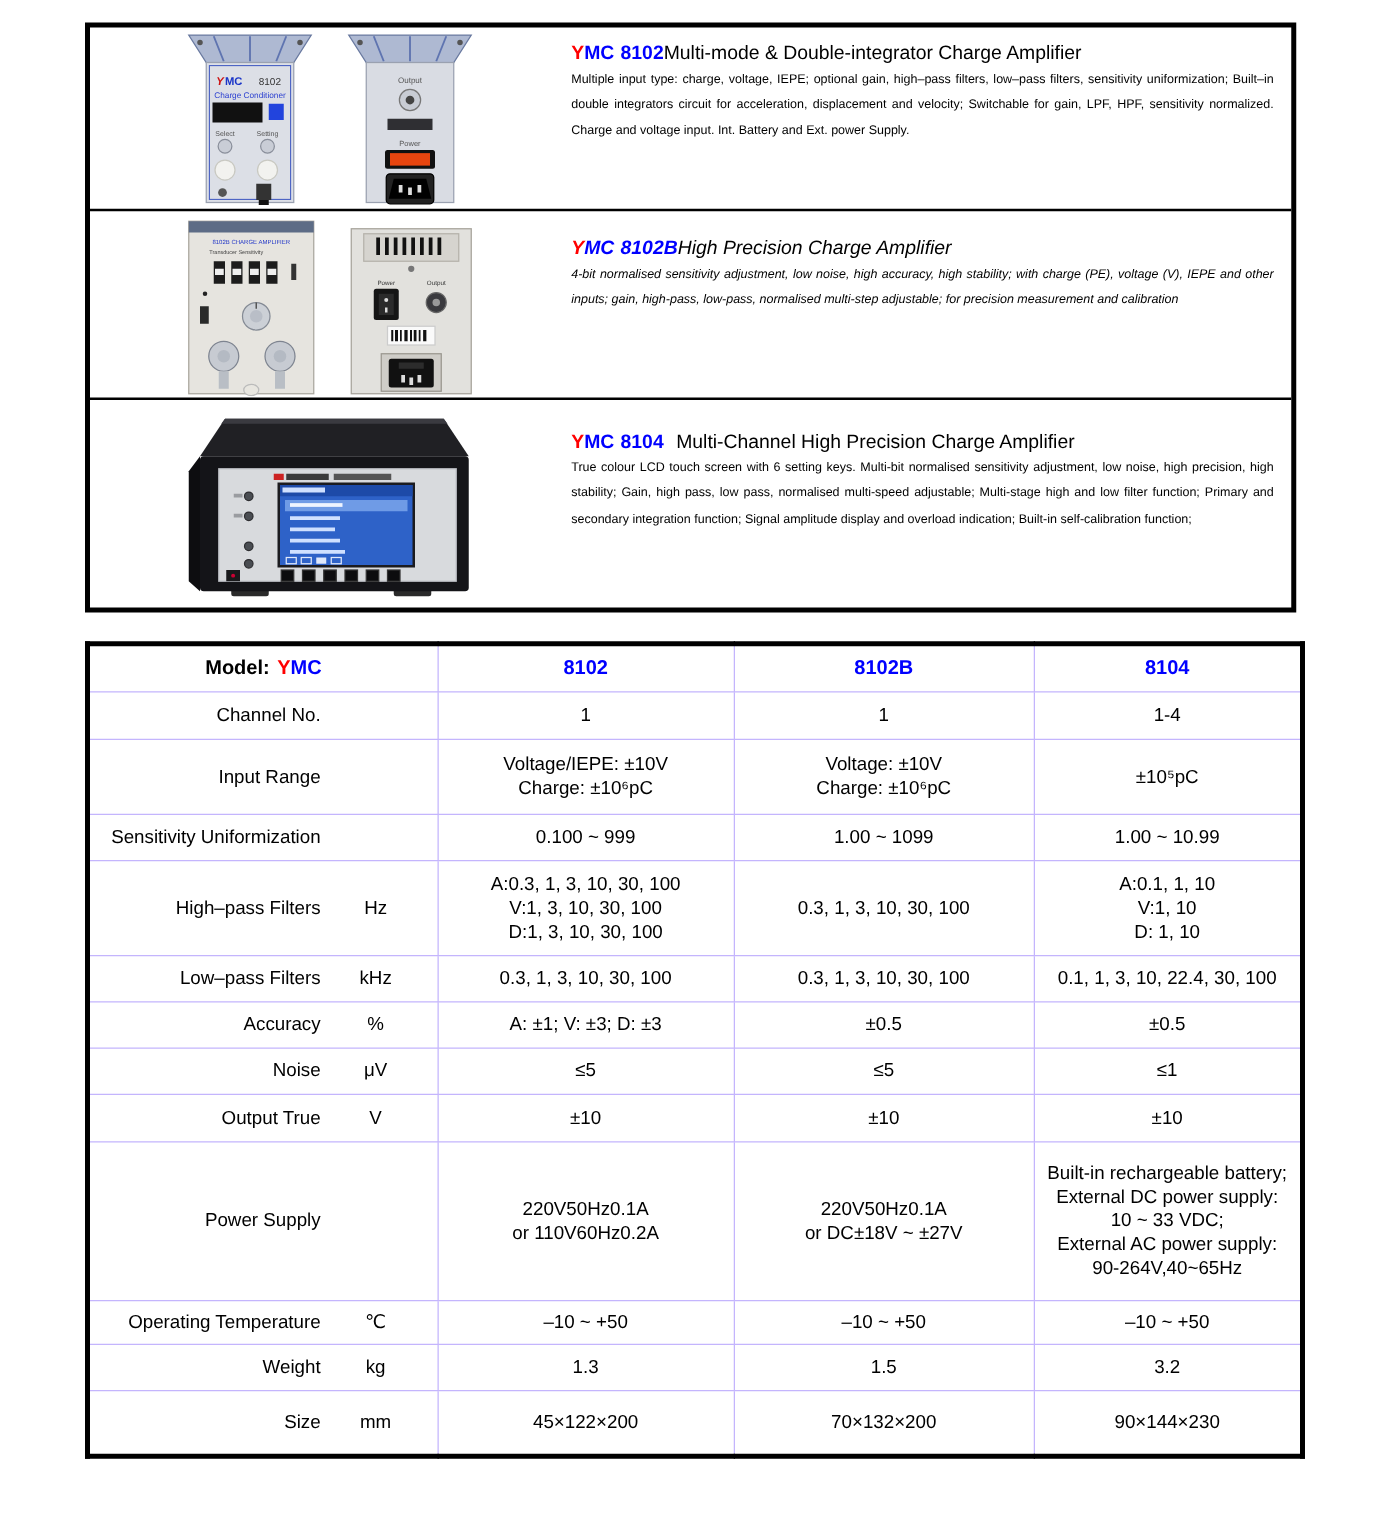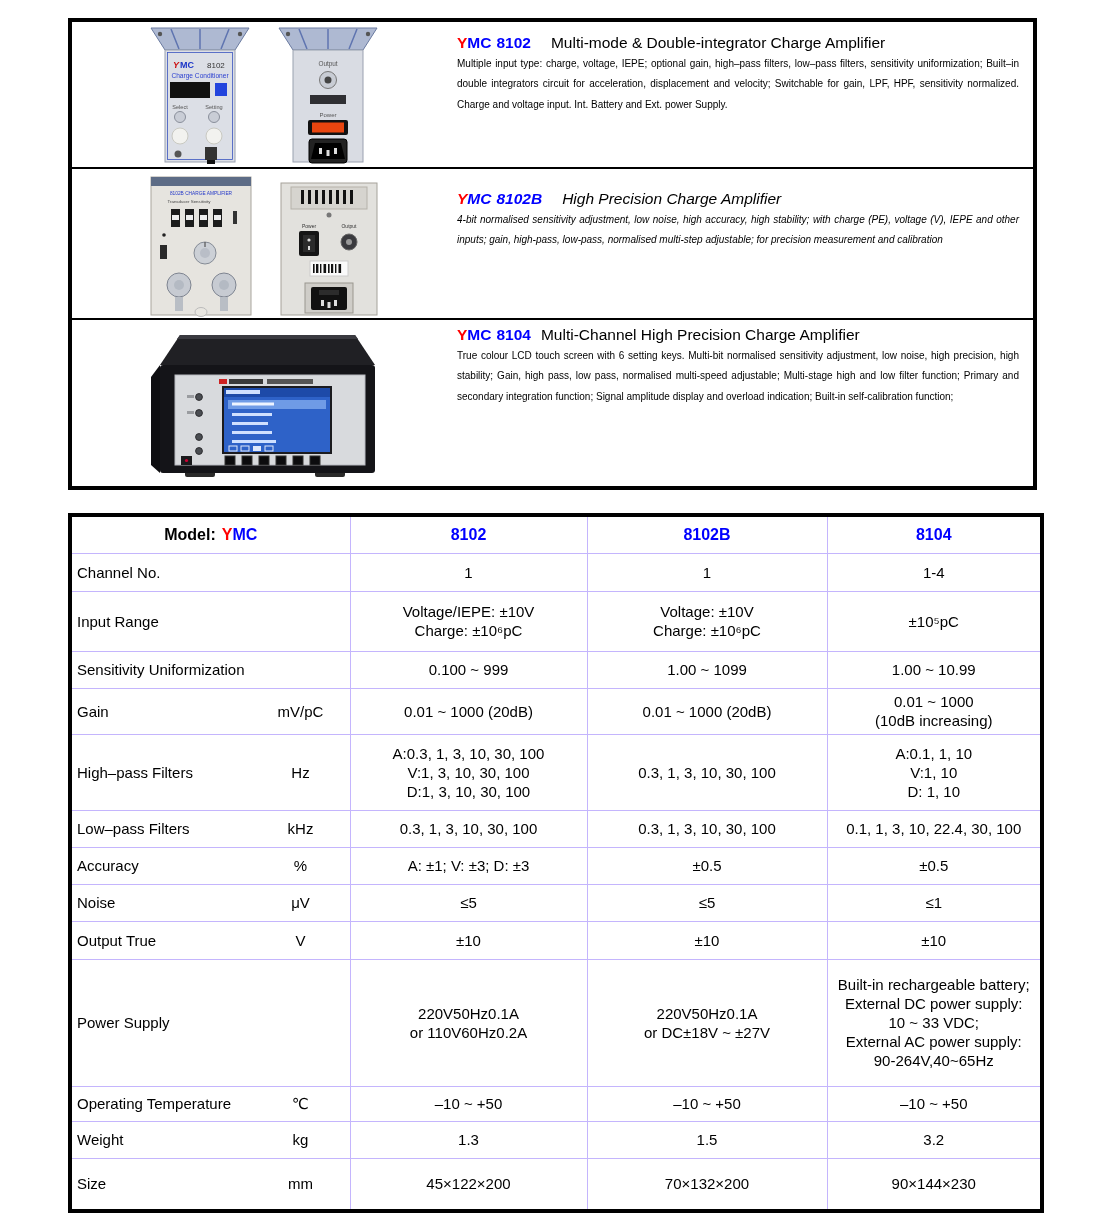--- a/index.html
+++ b/index.html
@@ -9,34 +9,34 @@
   
   .panel{position:absolute;left:68px;top:18px;width:969px;height:472px;border:4px solid #000;box-sizing:border-box;display:flex;flex-direction:column;background:#fff;}
   .prow{display:flex;box-sizing:border-box;}
   .prow + .prow{border-top:2px solid #000;}
   .prow1{height:145px;}
   .prow2{height:151px;}
   .prow3{flex:1;}
   .photo{width:385px;flex:0 0 385px;display:flex;align-items:center;justify-content:center;}
   .pinfo{flex:1;padding:11px 14px 0 0;}
   .prow2 .pinfo{padding-top:20px;font-style:italic;}
-  .prow3 .pinfo{padding-top:5px;}
+  .prow3 .pinfo{padding-top:24px;}
   .ptitle{font-size:15.5px;line-height:20.5px;}
   .t-y{color:#ff0000;font-weight:bold;}
   .t-mc{color:#0000ff;font-weight:bold;}
   .t-model{color:#0000ff;font-weight:bold;margin-left:5px;}
-  .t-rest{margin-left:20px;}
+  .t-rest{margin-left:0;}
   .pdesc{font-size:10px;line-height:20.6px;text-align:justify;}
 
   
   table.spec{position:absolute;left:68px;top:513px;width:972px;border-collapse:collapse;table-layout:fixed;border:4px solid #000;font-size:15px;}
   table.spec td{border:1px solid #c4b5fd;text-align:center;vertical-align:middle;white-space:pre-line;padding:3px 5px;box-sizing:border-box;line-height:19px;}
   td.c1{padding-left:12px;}
   .lblwrap{display:flex;align-items:center;width:100%;}
-  .lname{flex:1;text-align:left;}
+  .lname{flex:1;text-align:right;}
   .lunit{flex:0 0 88px;text-align:center;}
   td.hdrc{text-align:center;font-size:16px;font-weight:bold;}
   td.mdl{color:#0000ff;font-weight:bold;font-size:16px;}
   .h-y{color:#ff0000;font-weight:bold;margin-left:6px;}
   .h-mc{color:#0000ff;font-weight:bold;}
   td.al{text-align:left;padding-left:13px;}
   tr.rh38{height:38px;} tr.rh37{height:37px;} tr.rh58{height:60px;} tr.rh46{height:46px;}
   tr.rh76{height:76px;} tr.rh127{height:127px;} tr.rh35{height:35px;} tr.rh53{height:53px;}
 
   
@@ -265,27 +265,20 @@
         <td>Voltage: ±10V
 Charge: ±10⁶pC</td>
         <td>±10⁵pC</td>
       </tr>
       <tr class="rh37">
         <td class="c1"><span class="lblwrap"><span class="lname">Sensitivity Uniformization</span><span class="lunit"></span></span></td>
         <td>0.100 ~ 999</td>
         <td>1.00 ~ 1099</td>
         <td>1.00 ~ 10.99</td>
       </tr>
-      <tr class="rh46">
-        <td class="c1"><span class="lblwrap"><span class="lname">Gain</span><span class="lunit">mV/pC</span></span></td>
-        <td>0.01 ~ 1000 (20dB)</td>
-        <td>0.01 ~ 1000 (20dB)</td>
-        <td>0.01 ~ 1000
-(10dB increasing)</td>
-      </tr>
       <tr class="rh76">
         <td class="c1"><span class="lblwrap"><span class="lname">High–pass Filters</span><span class="lunit">Hz</span></span></td>
         <td class="al">A:0.3, 1, 3, 10, 30, 100
 V:1, 3, 10, 30, 100
 D:1, 3, 10, 30, 100</td>
         <td>0.3, 1, 3, 10, 30, 100</td>
         <td class="al">A:0.1, 1, 10
 V:1, 10
 D: 1, 10</td>
       </tr>

